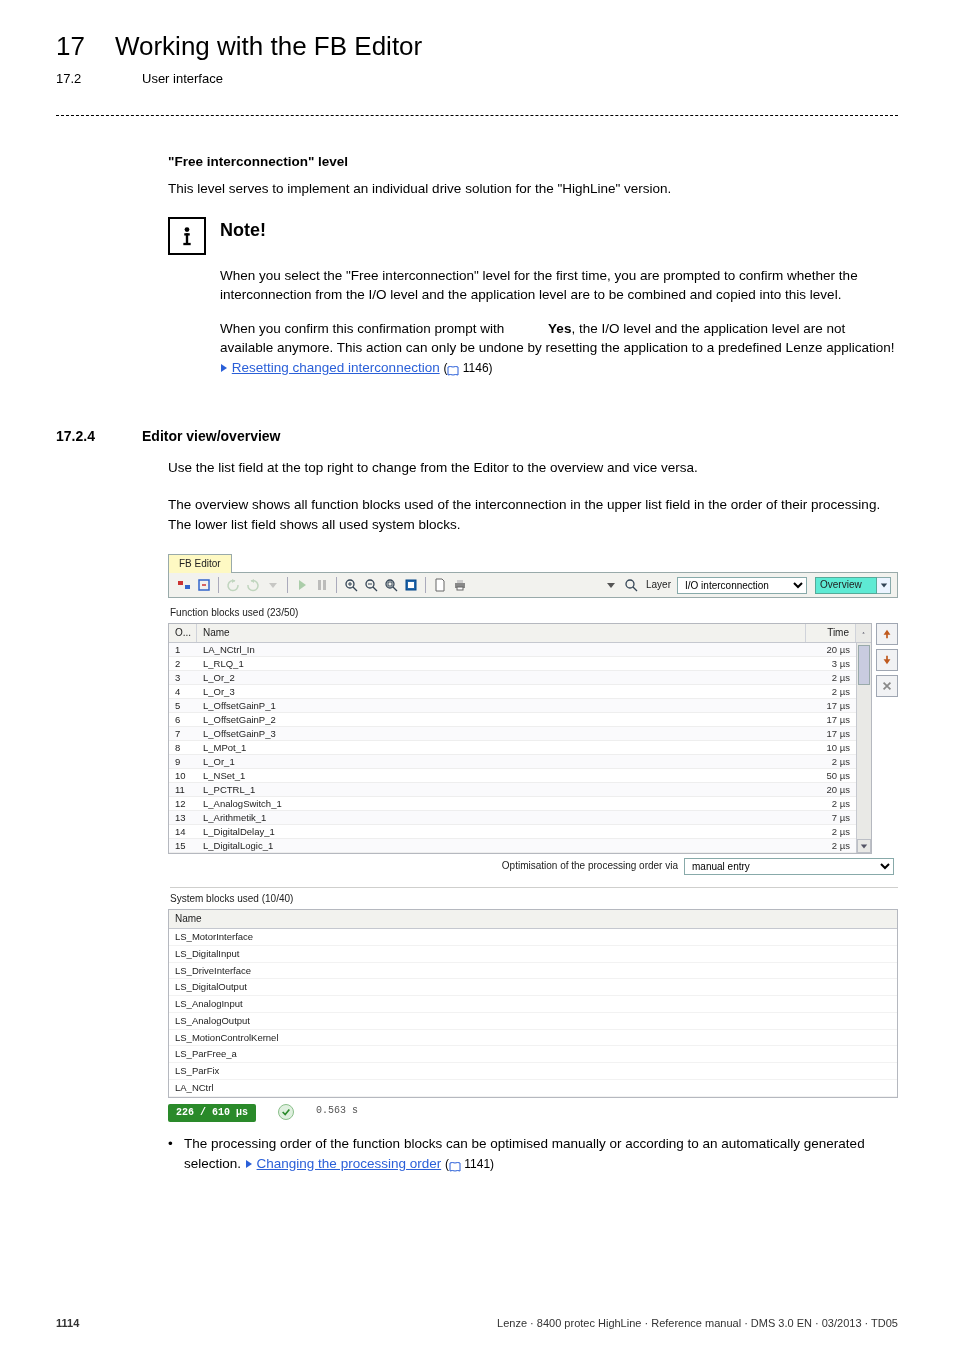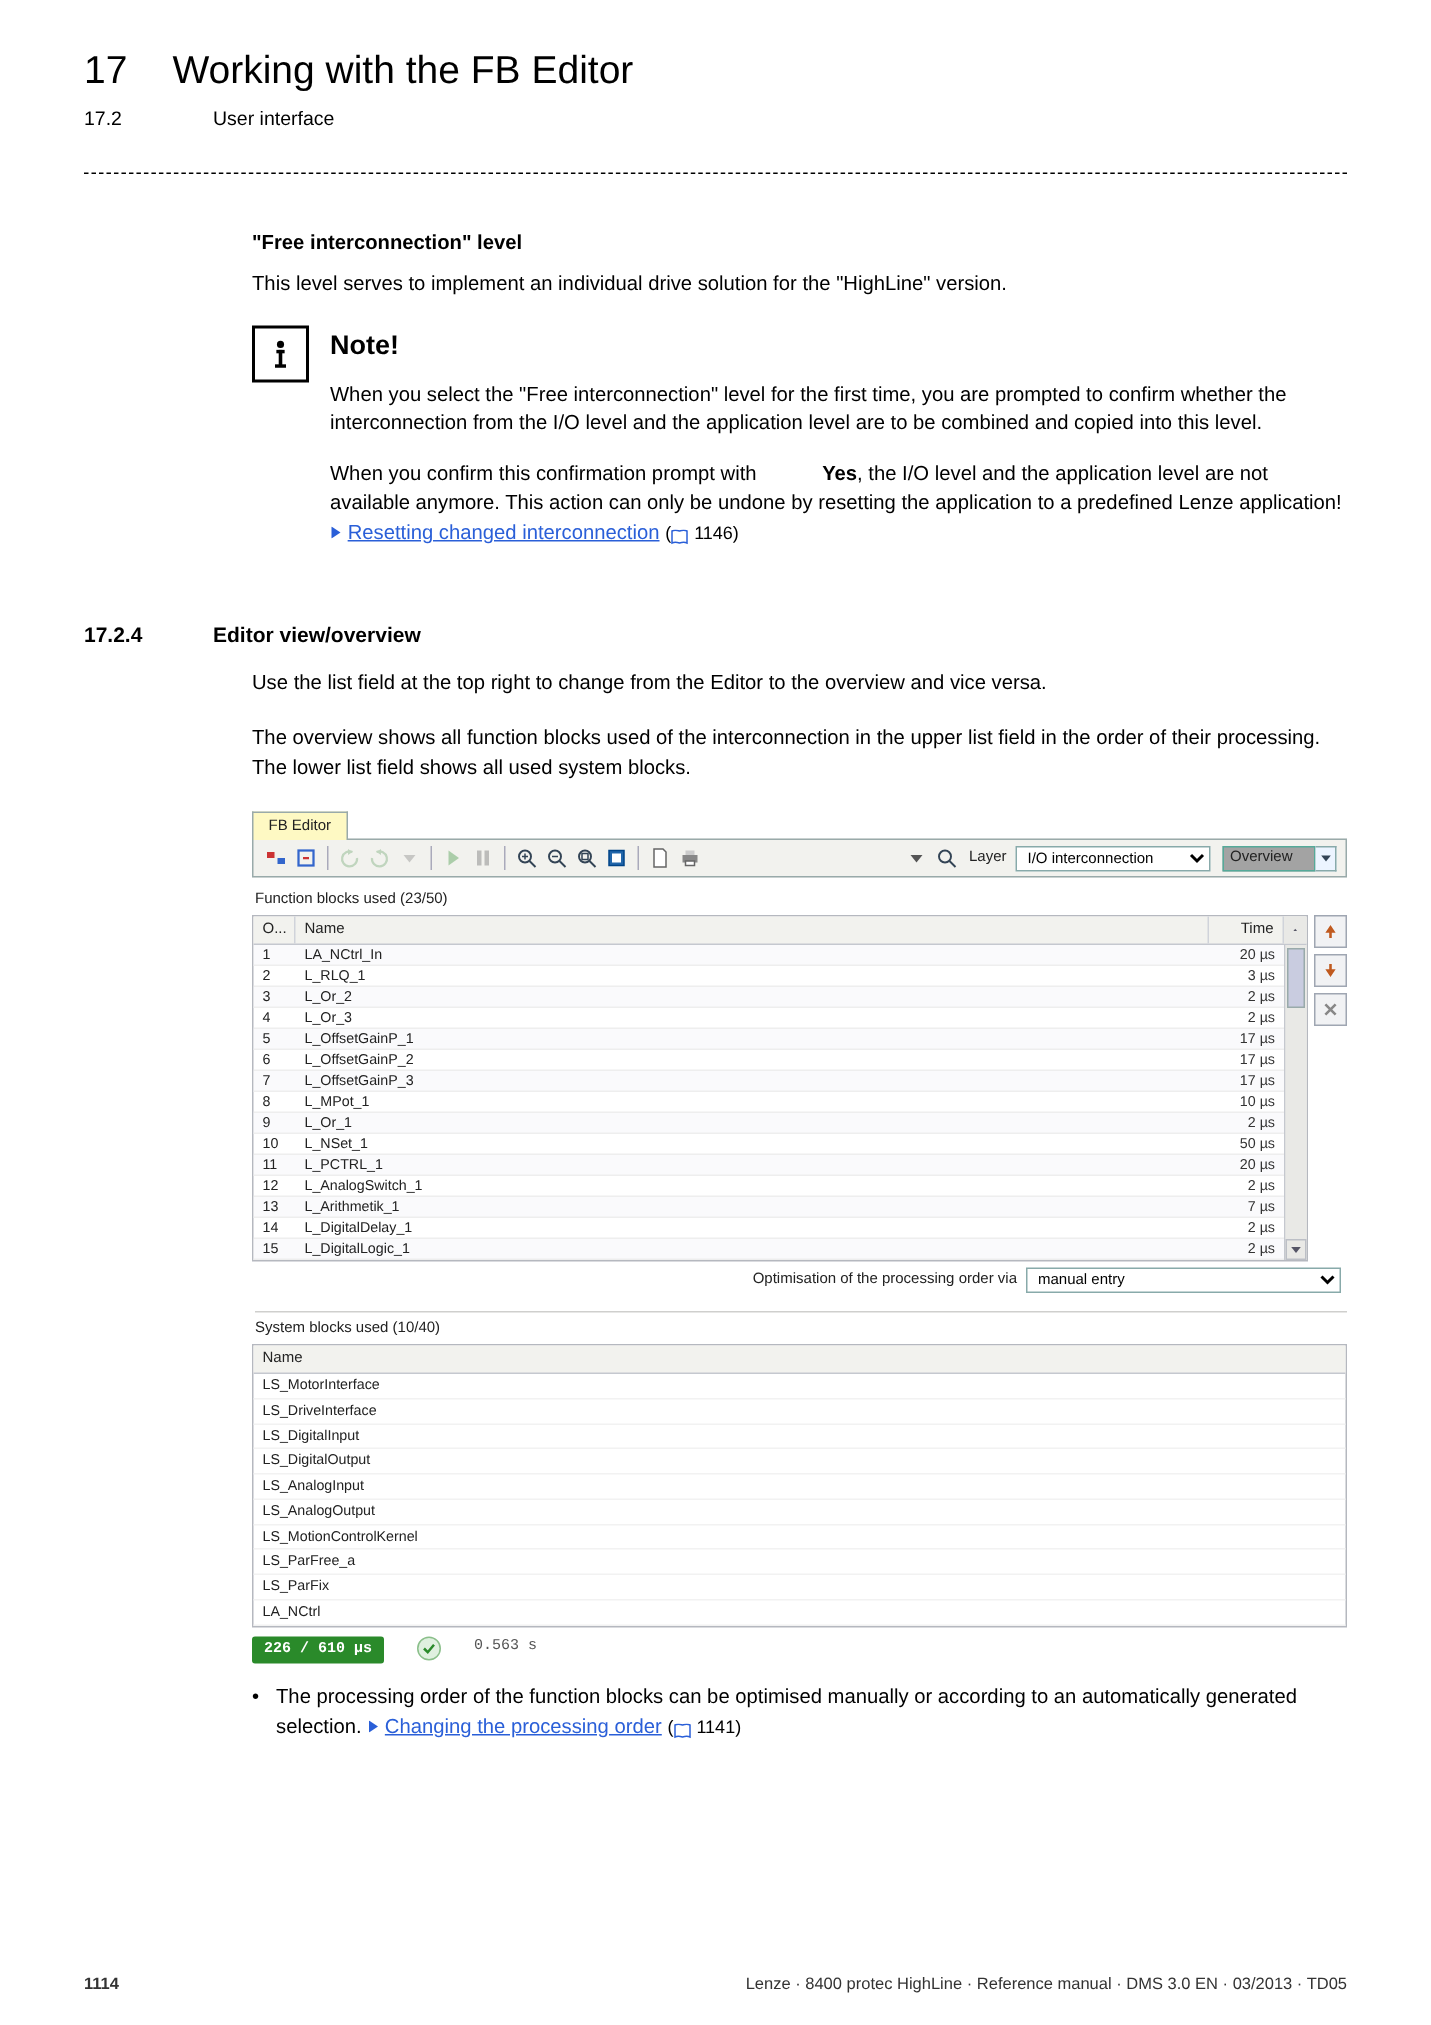--- a/index.html
+++ b/index.html
@@ -35,42 +35,42 @@
     margin: 10px 0 34px 0;
   }
   .note-icon-wrap {
     width: 38px; height: 38px;
     border: 2px solid #000;
     display: flex; align-items: center; justify-content: center;
     flex-shrink: 0;
   }
   .note-icon-wrap svg { width: 22px; height: 22px; }
   .note-body { flex: 1; }
-  .note-title { font-size: 18px; font-weight: 700; margin-bottom: 10px; }
+  .note-title { font-size: 18px; font-weight: 700; margin-bottom: 23px; }
   .note-para { margin-bottom: 14px; }
   .bold-inline { font-weight: 700; margin-left: 40px; }
   .link { color: #2a5fd8; text-decoration: underline; }
   .link-ref { color: #000000; text-decoration: none; font-size: 12px; }
   .book-icon { display:inline-block; width:12px; height:10px; vertical-align:middle; }
   .section-row { display: flex; gap: 30px; margin: 8px 0 12px 0; }
   .sec-num { font-size: 14px; font-weight: 700; width: 56px; }
   .sec-title { font-size: 14px; font-weight: 700; }
 
   
   .app-panel { margin-left: 112px; margin-top: 6px; margin-bottom: 12px; border: none; font-size: 10px; font-family: Tahoma, Arial, sans-serif; color:#222; }
   .tab-strip { display:flex; }
   .tab { border:1px solid #9aa; border-bottom:none; padding:2px 10px; background:#fef9c3; font-size:10px; position:relative; top:1px;}
   .toolbar { border:1px solid #9aa; background:#f2f2ee; padding:3px 6px; display:flex; align-items:center; gap:2px; }
   .tb-btn { width:18px; height:18px; display:inline-flex; align-items:center; justify-content:center; background:transparent; border:none; }
   .tb-btn svg { width:14px; height:14px; }
   .tb-sep { width:1px; height:16px; background:#aab; margin:0 3px; }
   .tb-spacer { flex:1; }
   .tb-label { font-size:10px; margin:0 4px; }
   .tb-select { border:1px solid #8aa; background:#fff; font-size:10px; padding:1px 3px; height:17px; }
-  .tb-select.hl { background:#a3a3a3; border-color:#5a9; }
+  .tb-select.hl { background:#5eead4; border-color:#5a9; }
   .tb-dd { width:14px; height:17px; border:1px solid #8aa; border-left:none; background:#ecf4ff; display:inline-flex; align-items:center; justify-content:center; }
   .panel-label { font-size:10px; margin:6px 0 2px 2px; border-top:1px solid #cfcfcd; padding-top:4px;}
   .panel-label.first { border-top:none; padding-top:2px;}
   .grid-wrap { display:flex; gap:4px; }
   .grid { border:1px solid #b5b8bf; background:#fff; flex:1; }
   .grid-head { display:flex; background:#f2f2ee; border-bottom:1px solid #c5c8cf; }
   .gh { padding:2px 6px; font-size:10px; border-right:1px solid #d0d3da; }
   .gh.idx { width:28px; text-align:center;}
   .gh.name { flex:1; }
   .gh.time { width:50px; text-align:right;}
@@ -399,22 +399,22 @@
       <select class="tb-select" style="width:210px"><option>manual entry</option></select>
     </div>
 
     <div class="panel-label">System blocks used (10/40)</div>
     <div class="grid2">
       <div class="grid-head">
           <div class="gh name">Name</div>
         </div>
       <div id="sb-rows">
           <div class="gr2">LS_MotorInterface</div>
+          <div class="gr2">LS_DigitalInput</div>
           <div class="gr2">LS_DriveInterface</div>
-          <div class="gr2">LS_DigitalInput</div>
           <div class="gr2">LS_DigitalOutput</div>
           <div class="gr2">LS_AnalogInput</div>
           <div class="gr2">LS_AnalogOutput</div>
           <div class="gr2">LS_MotionControlKernel</div>
           <div class="gr2">LS_ParFree_a</div>
           <div class="gr2">LS_ParFix</div>
           <div class="gr2">LA_NCtrl</div>
         </div>
     </div>
 

